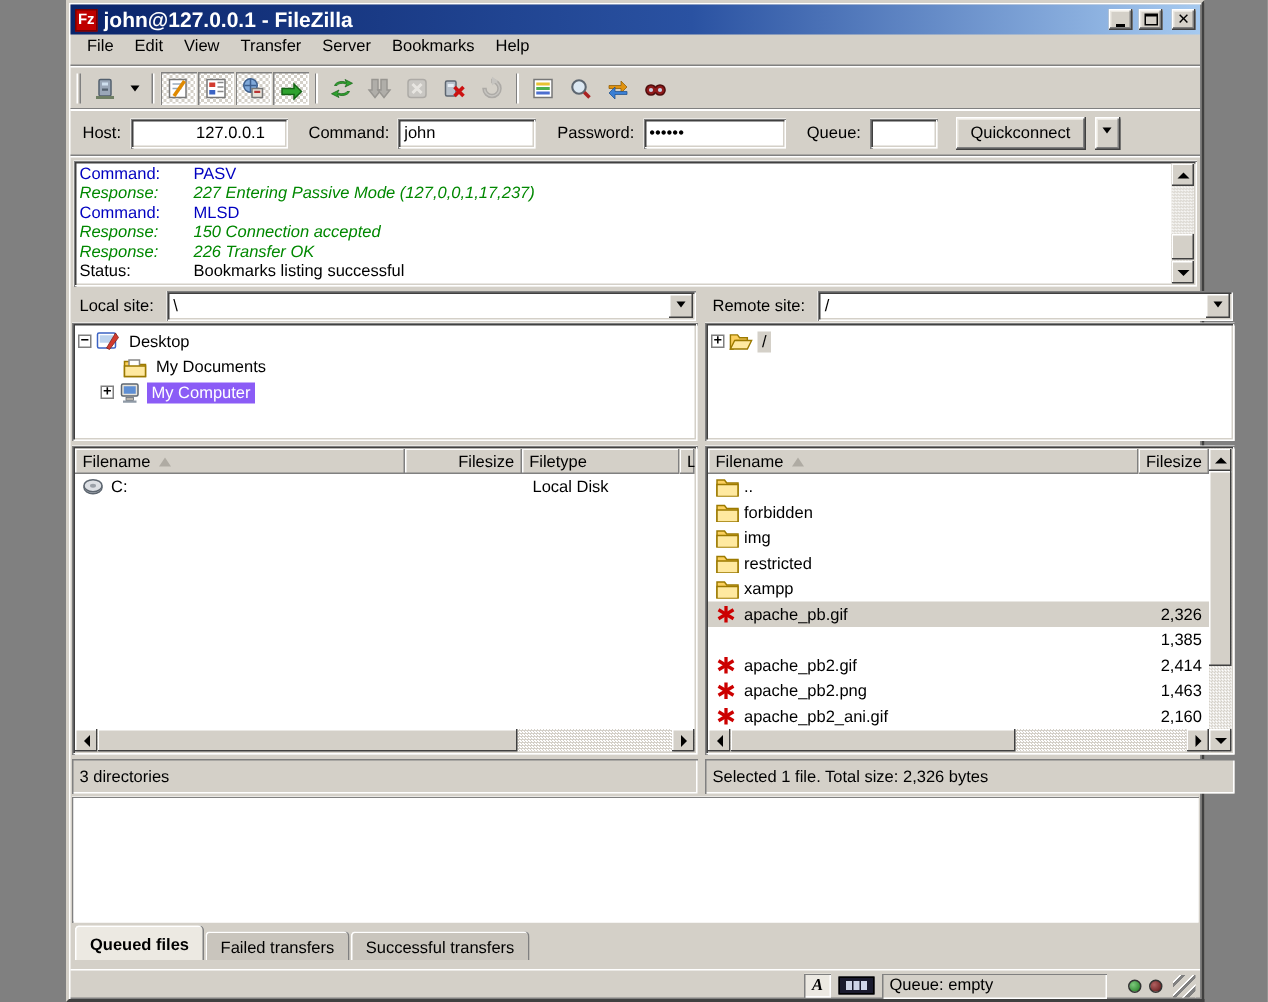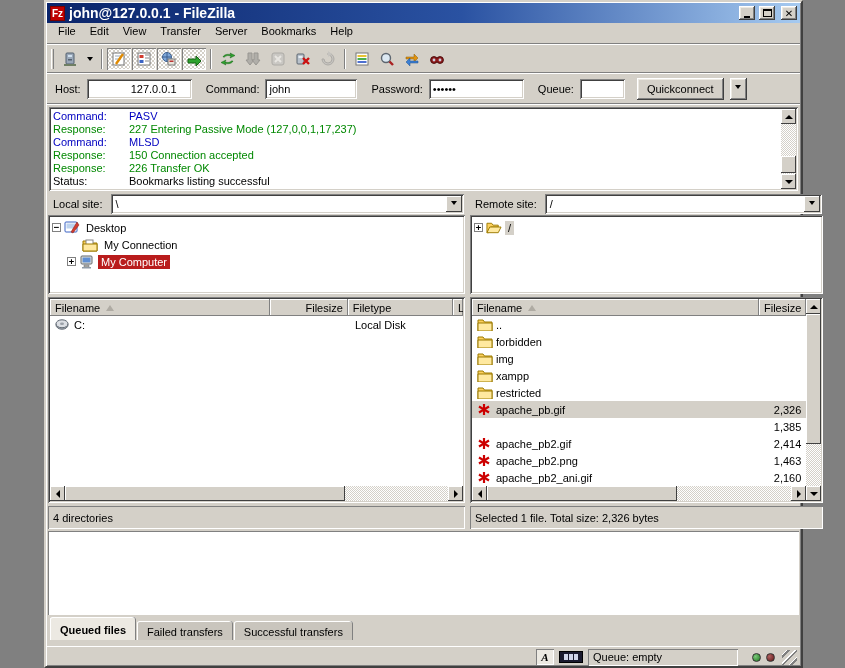--- a/index.html
+++ b/index.html
@@ -53,21 +53,21 @@
   .qc-dd { width:17px; height:22px; display:flex; align-items:center; justify-content:center; }
   .qc-dd .caret-down { margin-top:0; }
 
   
   .log { margin:2px; height:84px; flex:none; background:#fff; position:relative;
     box-shadow: inset 1px 1px #808080, inset -1px -1px #fff, inset 2px 2px #404040, inset -2px -2px #D4D0C8;
     padding:3px 18px 3px 4px; overflow:hidden; }
   .log-line { display:flex; height:13px; line-height:13px; }
   .log-label { width:76px; flex:none; }
   .log-line.command .log-msg, .log-line.command .log-label { color:#0000C0; }
-  .log-line.response .log-msg, .log-line.response .log-label { color:#008800; }
+  .log-line.response .log-msg, .log-line.response .log-label { color:#008800;font-style:italic; }
   .log-line.status .log-msg, .log-line.status .log-label { color:#000; }
   .log .vscroll { position:absolute; top:2px; right:2px; bottom:2px; width:15px; }
 
   
   .vscroll { background:repeating-conic-gradient(#ffffff 0% 25%, #D4D0C8 25% 50%) 0 0/2px 2px; position:relative; }
   .hscroll { background:repeating-conic-gradient(#ffffff 0% 25%, #D4D0C8 25% 50%) 0 0/2px 2px; position:relative; height:15px; }
   .sb-btn { position:absolute; width:15px; height:15px; display:flex; align-items:center; justify-content:center; }
   .arr-up { width:0;height:0;border:4px solid transparent;border-bottom:4px solid #000;margin-top:-4px; }
   .arr-dn { width:0;height:0;border:4px solid transparent;border-top:4px solid #000;margin-bottom:-4px; }
   .arr-lf { width:0;height:0;border:4px solid transparent;border-right:4px solid #000;margin-left:-4px; }
@@ -88,21 +88,21 @@
   .combo-btn { position:absolute; right:2px; top:2px; bottom:2px; width:16px; display:flex; align-items:center; justify-content:center; }
 
   .tree { height:79px; flex:none; background:#fff; overflow:hidden;
     box-shadow: inset 1px 1px #808080, inset -1px -1px #fff, inset 2px 2px #404040, inset -2px -2px #D4D0C8;
     padding:4px 4px; }
   .trow { height:17px; display:flex; align-items:center; gap:3px; }
   .expander { width:9px; height:9px; background:#fff; border:1px solid #808080; flex:none;
     display:flex; align-items:center; justify-content:center; font:bold 9px "DejaVu Sans Mono",monospace; line-height:7px; }
   .tindent { width:12px; flex:none; }
   .tlabel { padding:1px 3px; white-space:nowrap; }
-  .tlabel.sel-active { background:#b91c1c; color:#fff; }
+  .tlabel.sel-active { background:#8b5cf6; color:#fff; }
   .tlabel.sel-inactive { background:#D4D0C8; color:#000; }
 
   .filelist { height:206px; flex:none; background:#fff; position:relative; overflow:hidden;
     box-shadow: inset 1px 1px #808080, inset -1px -1px #fff, inset 2px 2px #404040, inset -2px -2px #D4D0C8;
     padding:2px; display:flex; flex-direction:column; }
   .lheader { height:17px; flex:none; display:flex; }
   .hcell { background:#D4D0C8; box-shadow: inset -1px -1px #808080, inset 1px 1px #fff;
     padding:1px 5px; display:flex; align-items:center; gap:6px; overflow:hidden; white-space:nowrap; }
   .hcell.num { justify-content:flex-end; }
   .sort-arrow { width:0; height:0; border:4px solid transparent; border-bottom:6px solid #aFaBa3; margin-top:-4px; }
@@ -370,21 +370,21 @@
         <div class="trow">
           <span class="tindent"></span>
             <span class="tindent"></span>
           <span class="icon16">
               <svg width="16" height="14" viewBox="0 0 16 14">
                 <path d="M1 3h5l1.5 2H15v8H1z" fill="#fcd05e" stroke="#9c7a00"></path>
                 <rect x="4" y="2" width="7" height="5" fill="#fff" stroke="#888"></rect>
                 <path d="M1 6h14v7H1z" fill="#ffe9a0" stroke="#9c7a00"></path>
               </svg>
             </span>
-          <span class="tlabel">My Connection</span>
+          <span class="tlabel">My Documents</span>
         </div>
         <div class="trow">
           <span class="tindent"></span>
           <span class="expander">+</span>
           <span class="icon16">
               <svg width="16" height="14" viewBox="0 0 16 14">
                 <rect x="2" y="1" width="11" height="8" rx="1" fill="#e8e4da" stroke="#5d6670"></rect>
                 <rect x="3.5" y="2.5" width="8" height="5" fill="#5f8fd4"></rect>
                 <rect x="5" y="10" width="5" height="2" fill="#b9b5ad" stroke="#5d6670" stroke-width=".5"></rect>
                 <rect x="3" y="12" width="9" height="1.5" fill="#8f9aa6"></rect>
@@ -433,21 +433,21 @@
               <span class="arr-lf"></span>
             </div>
           <div class="sb-thumb raised-thin" style="left:15px;top:0;bottom:0;width:280px"></div>
           <div class="sb-btn raised-thin" style="right:0">
               <span class="arr-rt"></span>
             </div>
         </div>
       </div>
 
       <div class="statusline">
-          <span>4 directories</span>
+          <span>3 directories</span>
         </div>
     </div>
 
     <div class="splitter"></div>
 
     <div class="pane right">
       <div class="sitebar">
         <span class="site-label">Remote site:</span>
         <div class="combo">
           <span>/</span>
@@ -521,33 +521,33 @@
               <div class="cell num" style="flex:1"></div>
             </div>
             <div class="lrow">
               <div class="cell" style="width:287px">
                   <span class="icon16">
                     <svg width="16" height="13" viewBox="0 0 16 13">
                       <path d="M1 2h5l1.5 2H15v9H1z" fill="#fcd05e" stroke="#9c7a00"></path>
                       <path d="M1 5h14v8H1z" fill="#ffe9a0" stroke="#9c7a00"></path>
                     </svg>
                   </span>
-                  <span>xampp</span>
+                  <span>restricted</span>
                 </div>
               <div class="cell num" style="flex:1"></div>
             </div>
             <div class="lrow">
               <div class="cell" style="width:287px">
                   <span class="icon16">
                     <svg width="16" height="13" viewBox="0 0 16 13">
                       <path d="M1 2h5l1.5 2H15v9H1z" fill="#fcd05e" stroke="#9c7a00"></path>
                       <path d="M1 5h14v8H1z" fill="#ffe9a0" stroke="#9c7a00"></path>
                     </svg>
                   </span>
-                  <span>restricted</span>
+                  <span>xampp</span>
                 </div>
               <div class="cell num" style="flex:1"></div>
             </div>
             <div class="lrow selected">
               <div class="cell" style="width:287px">
                   <span class="icon16">
                     <svg width="14" height="13" viewBox="0 0 14 13">
                       <g stroke="#cc0000" stroke-width="2.2">
                         <line x1="7" y1="1" x2="7" y2="12"></line>
                         <line x1="2" y1="3.5" x2="12" y2="9.5"></line>

